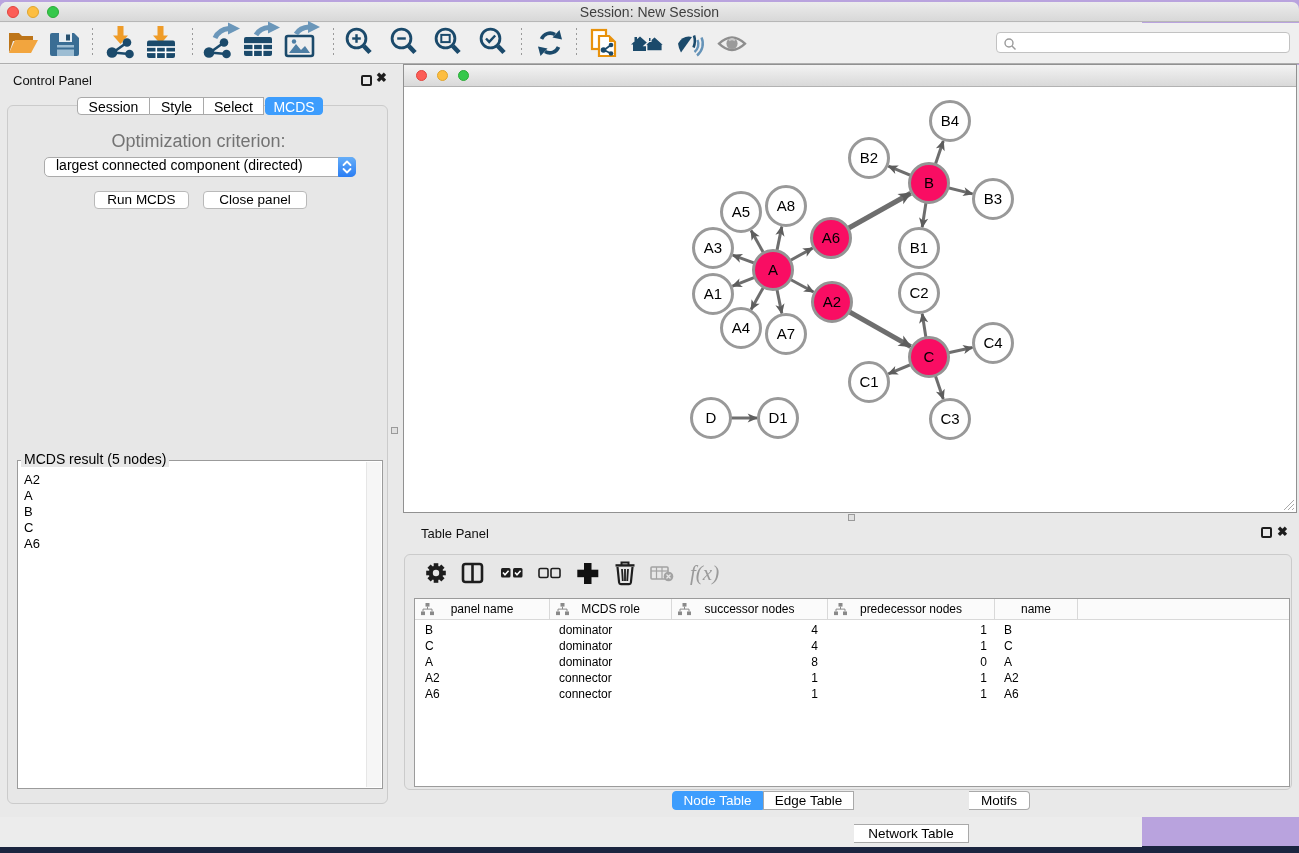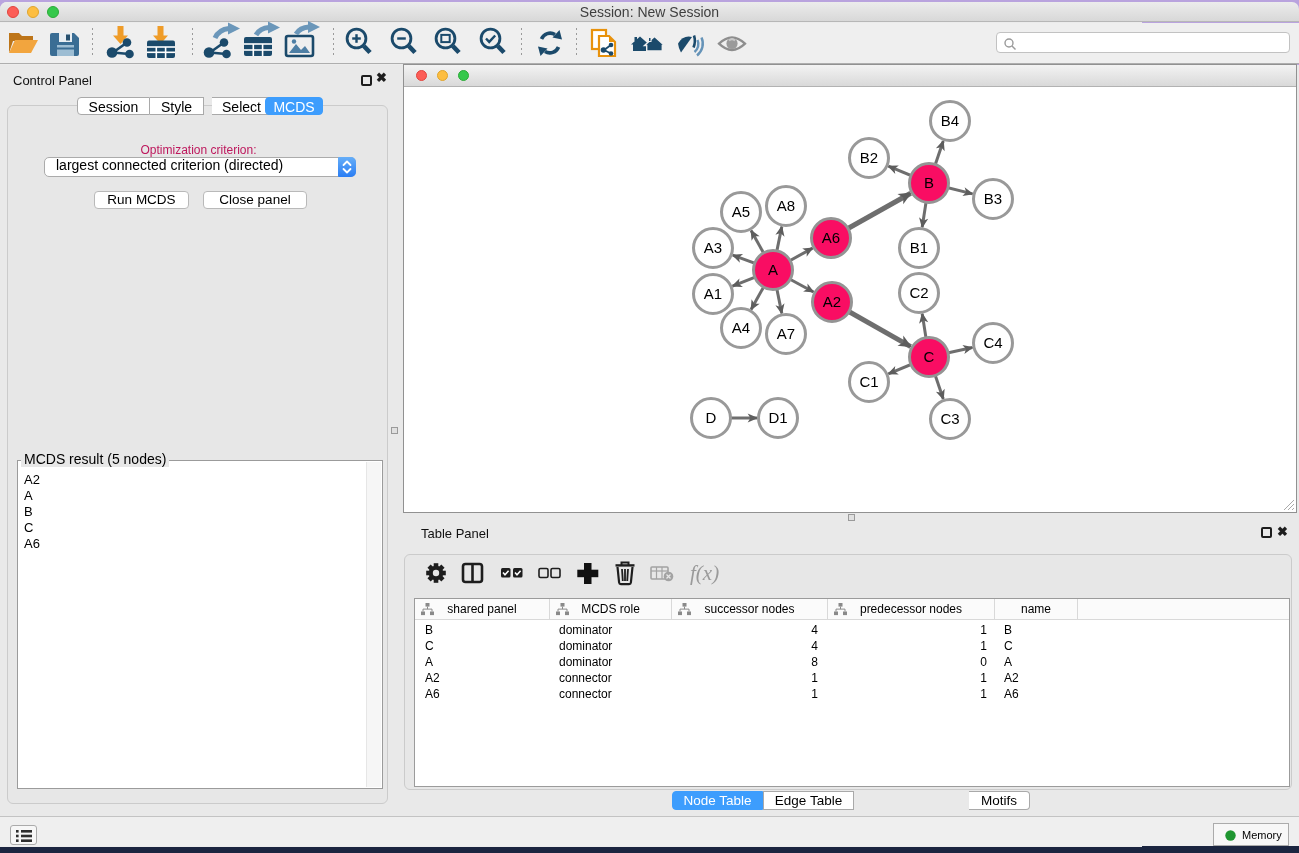--- a/index.html
+++ b/index.html
@@ -17,21 +17,21 @@
   background-image:linear-gradient(#9a9a9a 2px, transparent 2px); background-size:1px 5px; }
 #searchbox { left:996px; top:9px; width:294px; height:21px; background:#fff; border:1px solid #c2c2c2; border-radius:4px; }
 #main { left:0; top:63px; width:1299px; height:752px; background:#e9e9e9; }
 #cp-title { left:13px; top:8px; font-size:13px; color:#111; }
 .sqbtn { width:11px; height:11px; border:2px solid #1d1d1d; border-radius:2px; }
 .xbtn { font-size:13px; font-weight:bold; color:#1d1d1d; }
 .tab { z-index:5; top:32px; height:18px; background:#fff; border:1px solid #a9a9a9; font-size:14px;
   text-align:center; line-height:18px; color:#000; }
 .tabsel { background:#3d9dfd; color:#fff; border:1px solid #3d9dfd; border-radius:4px; }
 #cp-panel { left:7px; top:40px; width:381px; height:699px; background:#e7e7e7; border:1px solid #cbcbcb; border-radius:6px; }
-#optlabel { left:0; top:25px; width:381px; text-align:center; font-size:12px; color:#be185d;margin-top:12px; }
+#optlabel { left:0; top:25px; width:381px; text-align:center; font-size:18px; color:#737373; }
 #dropdown { left:36px; top:51px; width:312px; height:20px; background:#fff; border:1px solid #ababab; border-radius:5px; }
 #ddtext { left:11px; top:-1px; font-size:14px; color:#000; }
 #ddcap { right:-1px; top:-1px; width:18px; height:20px; border-radius:1px 5px 5px 1px;
   background:linear-gradient(#66aef8,#2a7df4); }
 .btn { top:85px; height:18px; background:#fff; border:1px solid #b9b9b9; border-radius:4px;
   font-size:13.5px; text-align:center; line-height:16px; color:#000; }
 #resultbox { left:9px; top:354px; width:366px; height:329px; background:#fff; border:1px solid #9b9b9b; }
 #resulttitle { left:13px; top:345px; background:#e7e7e7; padding:0 3px; font-size:14px; color:#000; }
 #resultlist { left:6px; top:11px; font-size:13px; line-height:16px; color:#000; }
 #resultscroll { right:1px; top:1px; width:15px; height:325px; background:#f6f6f6; border-left:1px solid #e6e6e6; }
@@ -196,26 +196,26 @@
       </svg>
     </div>
   </div>
   <div class="abs" id="main">
     <div class="abs" id="controlpanel" style="left:0;top:0;width:390px;height:752px;">
       <div class="abs" id="cp-title">Control Panel</div>
       <div class="abs sqbtn" style="left:361px;top:10px;"></div>
       <div class="abs xbtn" style="left:376px;top:5px;">✖</div>
       <div class="abs tab" style="left:77px;width:73px;border-radius:4px 0 0 4px;">Session</div>
       <div class="abs tab" style="left:150px;width:54px;border-left:0;">Style</div>
-      <div class="abs tab" style="left:212px;width:60px;border-left:0;text-align:center;">Select</div>
+      <div class="abs tab" style="left:204px;width:60px;border-left:0;text-align:center;">Select</div>
       <div class="abs tab tabsel" style="left:265px;width:58px;">MCDS</div>
       <div class="abs" id="cp-panel">
         <div class="abs" id="optlabel">Optimization criterion:</div>
         <div class="abs" id="dropdown">
-          <div class="abs" id="ddtext">largest connected criterion (directed)</div>
+          <div class="abs" id="ddtext">largest connected component (directed)</div>
           <div class="abs" id="ddcap">
             <svg width="18" height="20" viewBox="0 0 18 20">
               <path d="M5.5 8 L9 4.5 L12.5 8" fill="none" stroke="#fff" stroke-width="1.8" stroke-linecap="round" stroke-linejoin="round"></path>
               <path d="M5.5 12 L9 15.5 L12.5 12" fill="none" stroke="#fff" stroke-width="1.8" stroke-linecap="round" stroke-linejoin="round"></path>
             </svg>
           </div>
         </div>
         <div class="abs btn" style="left:86px;width:95px;">Run MCDS</div>
         <div class="abs btn" style="left:195px;width:104px;">Close panel</div>
         <div class="abs" id="resultbox">
@@ -371,21 +371,21 @@
               <line x1="251.5" y1="20" x2="251.5" y2="32"></line>
               <line x1="257" y1="20" x2="257" y2="32"></line>
             </g>
           <circle cx="263.5" cy="29.5" r="4.8" fill="#a3a3a3"></circle>
           <path d="M261.5,27.5 l4,4 m0,-4 l-4,4" stroke="#e7e7e7" stroke-width="1.3"></path>
 
           <text x="285" y="33" font-family="Liberation Serif, serif" font-style="italic" font-size="21" fill="#9a9a9a">f(x)</text>
         </svg>
         <div class="abs" id="tbl">
           <div class="abs" id="tblhead">
-            <div class="abs th" style="left:0px;width:135px;">shared panel</div>
+            <div class="abs th" style="left:0px;width:135px;">panel name</div>
             <svg class="abs" style="left:6px;top:4px;" width="13" height="13" viewBox="0 0 13 13">
                 <g fill="#8a8a8a">
                   <rect x="4.5" y="0" width="4" height="3.6"></rect>
                   <rect x="0" y="8.5" width="4" height="3.6"></rect>
                   <rect x="9" y="8.5" width="4" height="3.6"></rect>
                 </g>
                 <g stroke="#8a8a8a" stroke-width="1">
                   <path d="M6.5,3.6 v2.5 M2,8.5 v-2.4 h9 v2.4" fill="none"></path>
                 </g>
               </svg>
@@ -452,33 +452,13 @@
           <div class="abs td" style="left:589px;top:88px;">A6</div>
 
         </div>
       </div>
       <div class="abs btab" style="left:282px;width:91px;background:#3d9dfd;color:#fff;border-color:#3d9dfd;border-radius:4px 0 0 4px;">Node Table</div>
       <div class="abs btab" style="left:373px;width:91px;">Edge Table</div>
       <div class="abs btab" style="left:464px;width:115px;border-left:0;margin-top:33px;">Network Table</div>
       <div class="abs btab" style="left:579px;width:61px;border-left:0;border-radius:0 4px 4px 0;">Motifs</div>
     </div>
   </div>
-  <div class="abs" id="statusbar">
-    <div class="abs" id="listbtn">
-      <svg class="abs" style="left:5px;top:3px;" width="16" height="14" viewBox="0 0 16 14">
-        <g fill="#2e2e2e">
-          <rect x="0" y="1" width="2.6" height="2.6"></rect>
-            <rect x="5" y="1" width="11" height="2.6"></rect>
-          <rect x="0" y="5.7" width="2.6" height="2.6"></rect>
-            <rect x="5" y="5.7" width="11" height="2.6"></rect>
-          <rect x="0" y="10.4" width="2.6" height="2.6"></rect>
-            <rect x="5" y="10.4" width="11" height="2.6"></rect>
-        </g>
-      </svg>
-    </div>
-    <div class="abs" id="membtn">
-      <svg class="abs" style="left:11px;top:6px;" width="11" height="11" viewBox="0 0 11 11">
-        <circle cx="5.5" cy="5.5" r="5.2" fill="#1f9631"></circle>
-      </svg>
-      <span class="abs" style="left:28px;top:5px;">Memory</span>
-    </div>
-  </div>
 </div>
 
 </body></html>

